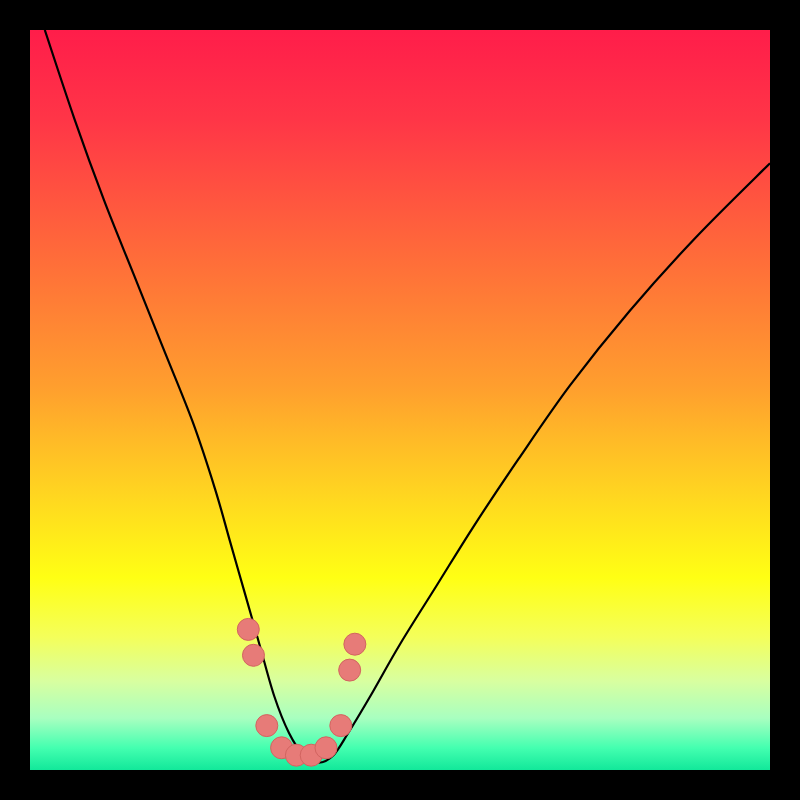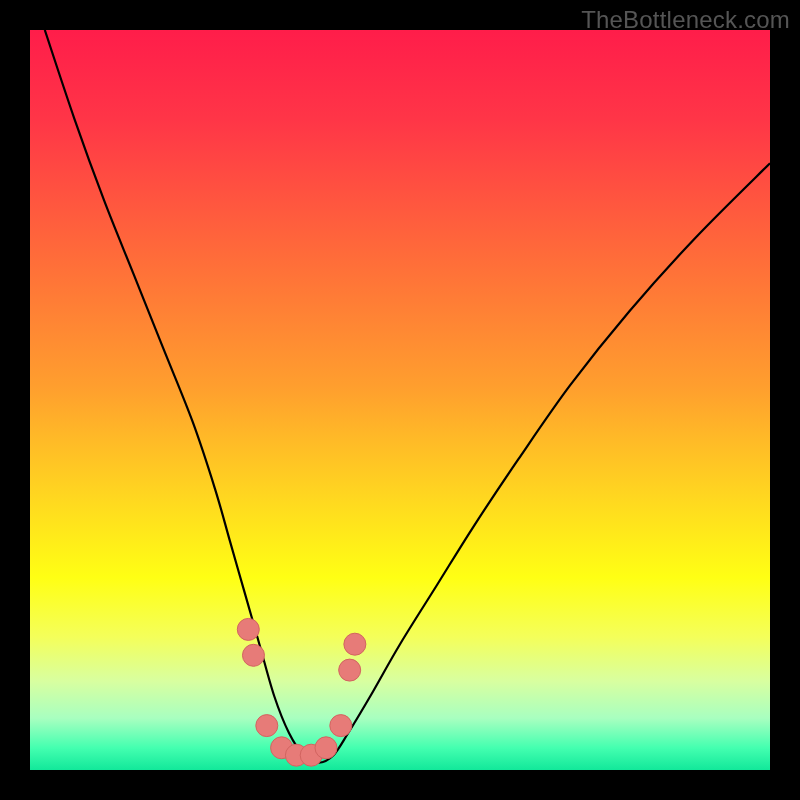--- a/index.html
+++ b/index.html
@@ -46,21 +46,20 @@
     left: 0;
     top: 0;
     width: 100%;
     height: 100%;
   }
 </style>
 </head>
 <body>
 
 <div class="frame">
-  <div class="watermark">TheBottleneck.com</div>
 
   <div class="plot-area">
     <svg class="gradient-bg" viewBox="0 0 740 740" preserveAspectRatio="none">
       <defs>
         <linearGradient id="bg-grad" x1="0" y1="0" x2="0" y2="1">
             <stop offset="0%" stop-color="#ff1d4a"></stop>
             <stop offset="12%" stop-color="#ff3547"></stop>
             <stop offset="30%" stop-color="#ff6a3a"></stop>
             <stop offset="48%" stop-color="#ff9e2e"></stop>
             <stop offset="62%" stop-color="#ffd321"></stop>

